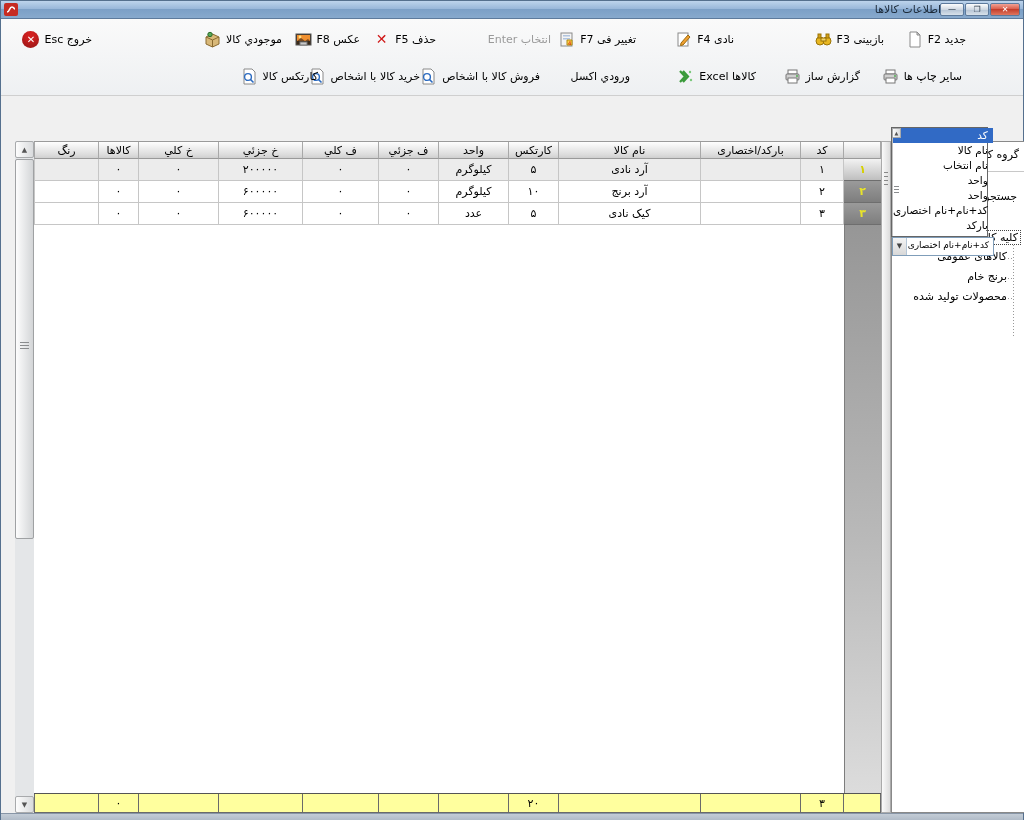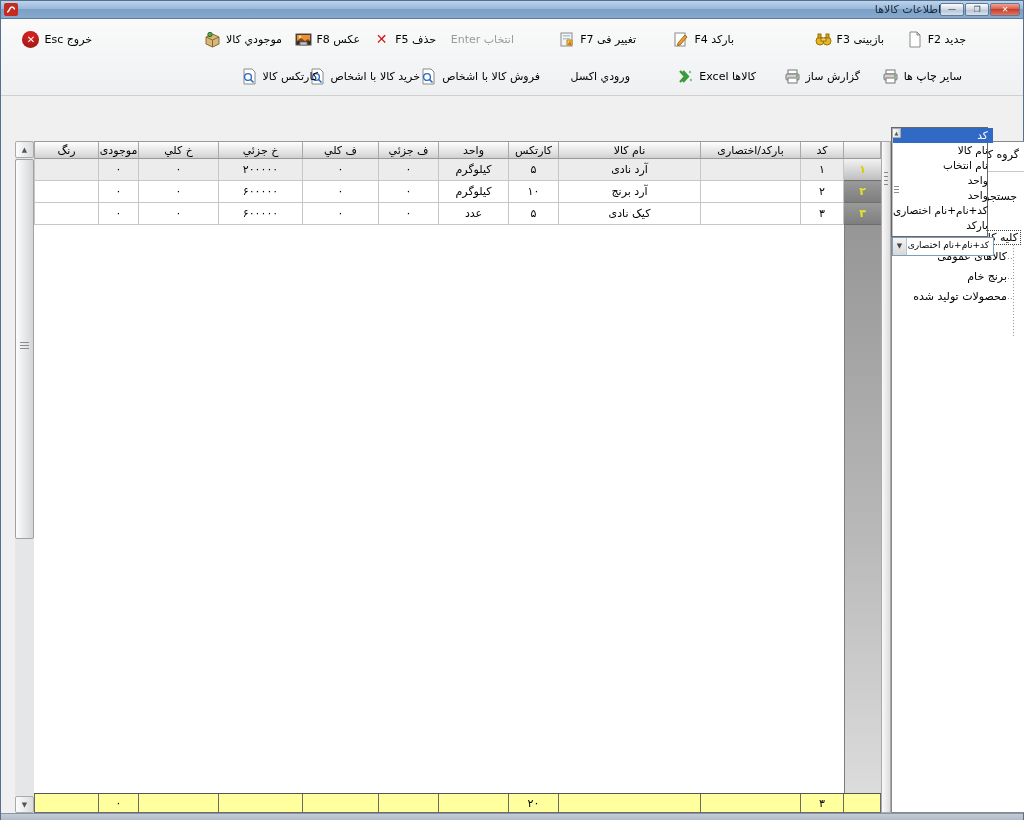--- a/index.html
+++ b/index.html
@@ -218,35 +218,35 @@
           </span>
         <span class="lbl">بازبینی F3</span>
       </div>
       <div class="tbtn" style="right:284px">
         <span class="ticon">
             <svg width="17" height="17" viewBox="0 0 17 17">
               <rect x="3" y="2" width="10" height="13" fill="#fff" stroke="#8a8a8a"></rect>
               <path d="M6 12 L13 4 L15 6 L8 14 L5.5 14.5 z" fill="#f0a030" stroke="#9a6a10"></path>
             </svg>
           </span>
-        <span class="lbl">بارکد F4</span>
+        <span class="lbl">نادی F4</span>
       </div>
       <div class="tbtn" style="right:382px">
         <span class="ticon">
             <svg width="17" height="17" viewBox="0 0 17 17">
               <rect x="3" y="2" width="11" height="13" fill="#f4f4f4" stroke="#8a8a8a"></rect>
               <rect x="5" y="4" width="7" height="1.5" fill="#b0c4de"></rect>
               <rect x="5" y="7" width="7" height="1.5" fill="#b0c4de"></rect>
               <path d="M9 9 L14 9 L14 14 L9 14 z" fill="#ffd24a" stroke="#b08a10"></path>
               <text x="10" y="13.5" font-size="5" fill="#c00">4</text>
             </svg>
           </span>
         <span class="lbl">تغییر فی F7</span>
       </div>
-      <div class="tbtn disabled" style="right:504px">
+      <div class="tbtn disabled" style="right:467px">
         <span class="lbl">انتخاب Enter</span>
       </div>
       <div class="tbtn" style="right:582px">
         <span class="ticon" style="color:#d01818;font-weight:bold;font-size:14px;line-height:17px;text-align:center">✕</span>
         <span class="lbl">حذف F5</span>
       </div>
       <div class="tbtn" style="right:658px">
         <span class="ticon">
             <svg width="17" height="17" viewBox="0 0 17 17">
               <rect x="1" y="3" width="15" height="11" fill="#3a2a1a" stroke="#555"></rect>
@@ -370,21 +370,21 @@
   <div class="vscroll">
     <span class="sbtn up">▲</span>
     <div class="sthumb">
         <div class="sgrip"></div>
       </div>
     <span class="sbtn down">▼</span>
   </div>
 
   <div class="grid-header">
     <div class="hcell c-color">رنگ</div>
-    <div class="hcell c-amani">موجودی</div>
+    <div class="hcell c-amani">کالاها</div>
     <div class="hcell c-khk">خ کلي</div>
     <div class="hcell c-khj">خ جزئي</div>
     <div class="hcell c-fk">ف کلي</div>
     <div class="hcell c-fj">ف جزئي</div>
     <div class="hcell c-unit">واحد</div>
     <div class="hcell c-stock">کارتکس</div>
     <div class="hcell c-name">نام کالا</div>
     <div class="hcell c-barcode">بارکد/اختصاری</div>
     <div class="hcell c-code">کد</div>
     <div class="hcell c-sel"></div>

